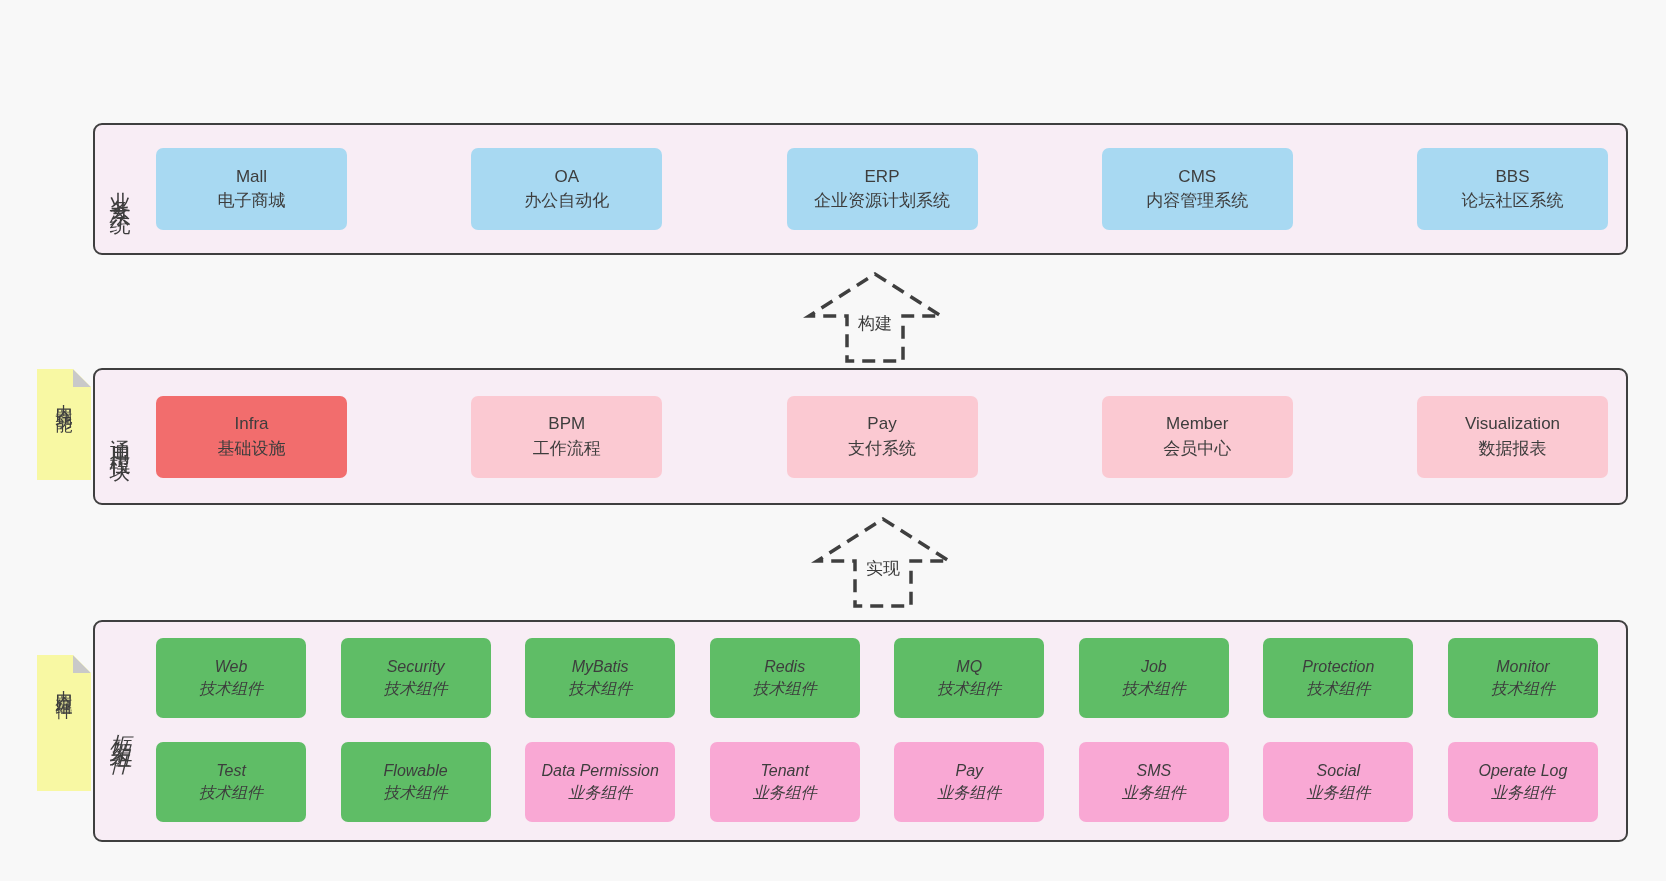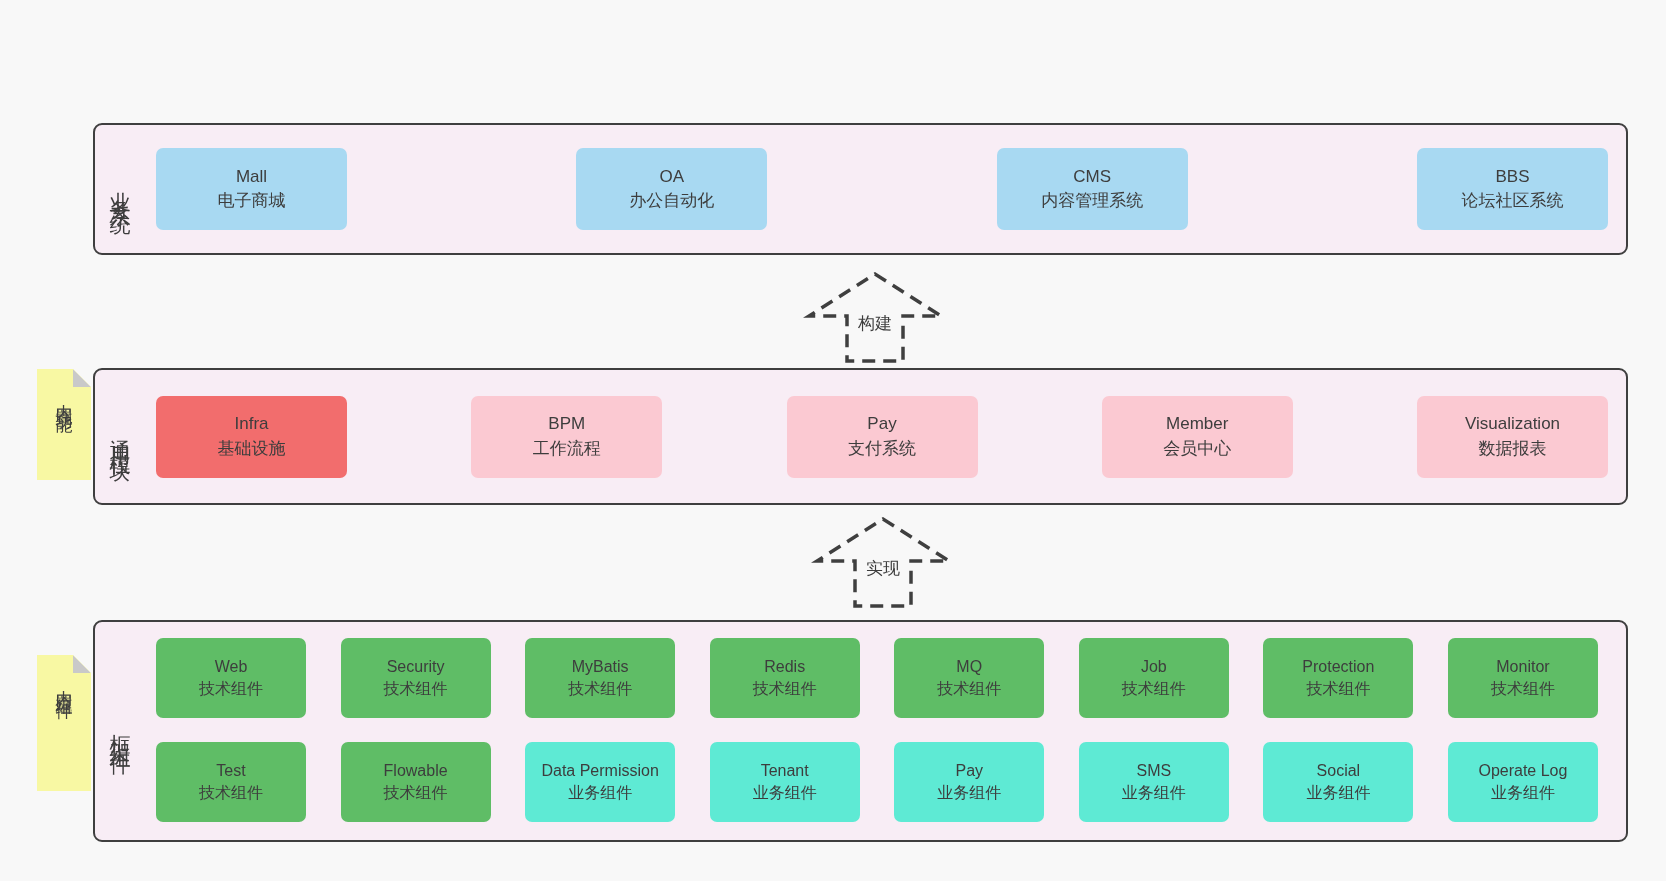--- a/index.html
+++ b/index.html
@@ -20,21 +20,21 @@
     background:#f8edf5;
     border:2px solid #3f3f3f;
     border-radius:9px;
     box-sizing:border-box;
     display:flex;
     align-items:stretch;
     z-index:2;
   }
   .band-1{top:123px;height:132px;}
   .band-2{top:368px;height:137px;}
-  .band-3{top:620px;height:222px;}
+  .band-3{top:620px;height:222px;font-style:italic;}
 
   .band-label{
     writing-mode:vertical-rl;
     text-orientation:upright;
     font-size:21px;
     letter-spacing:7px;
     color:#3d3d3d;
     align-self:center;
     margin-left:15px;
     width:24px;
@@ -66,21 +66,21 @@
     justify-content:center;
     text-align:center;
     line-height:1.42;
   }
   .band-1 .box,.band-2 .box{width:191px;height:82px;font-size:17px;}
   .band-3 .box{width:150px;height:80px;font-size:16px;line-height:1.35;padding:0 6px;box-sizing:border-box;}
   .box.blue{background:#a8d9f2;}
   .box.red{background:#f26d6d;}
   .box.pink{background:#fbc9d2;align-items:center;}
   .box.green-dark{background:#5fbd66;}
-  .box.green-light{background:#5eead4;}
+  .box.green-light{background:#f9a8d4;}
 
   
   .sticky{
     position:absolute;
     left:37px;width:54px;
     background:#f8f8a3;
     clip-path:polygon(0 0,calc(100% - 18px) 0,100% 18px,100% 100%,0 100%);
     z-index:1;
   }
   .sticky-2{top:369px;height:111px;}
@@ -128,20 +128,24 @@
     <div class="band-content">
       <div class="box blue">
         <div>Mall</div>
         <div>电子商城</div>
       </div>
       <div class="box blue">
         <div>OA</div>
         <div>办公自动化</div>
       </div>
       <div class="box blue">
+        <div>ERP</div>
+        <div>企业资源计划系统</div>
+      </div>
+      <div class="box blue">
         <div>CMS</div>
         <div>内容管理系统</div>
       </div>
       <div class="box blue">
         <div>BBS</div>
         <div>论坛社区系统</div>
       </div>
     </div>
   </section>
 

